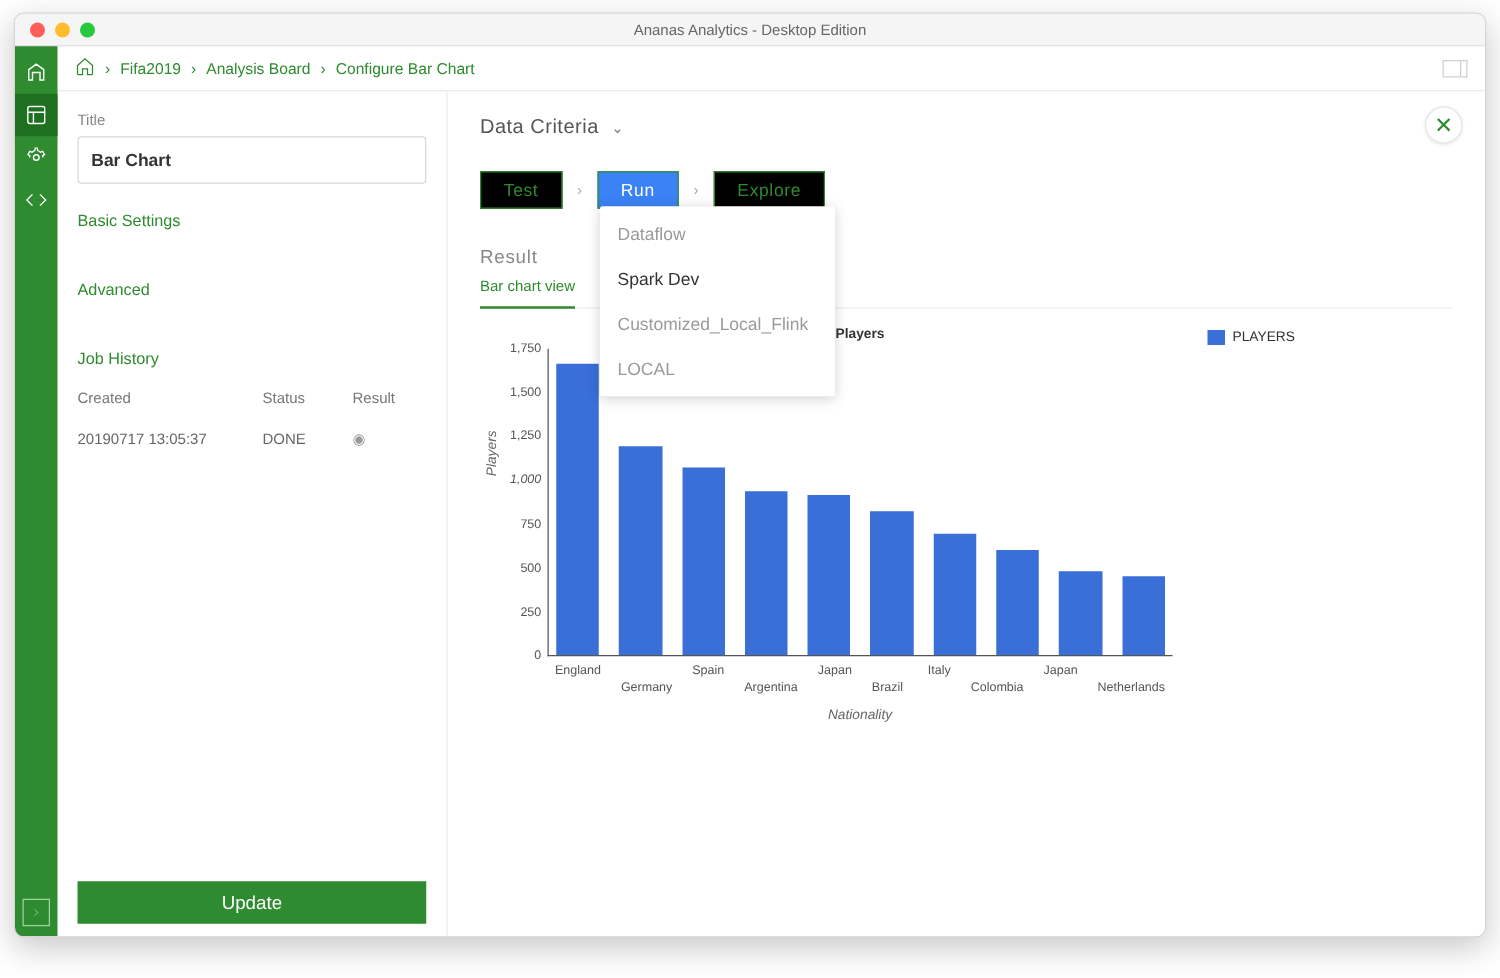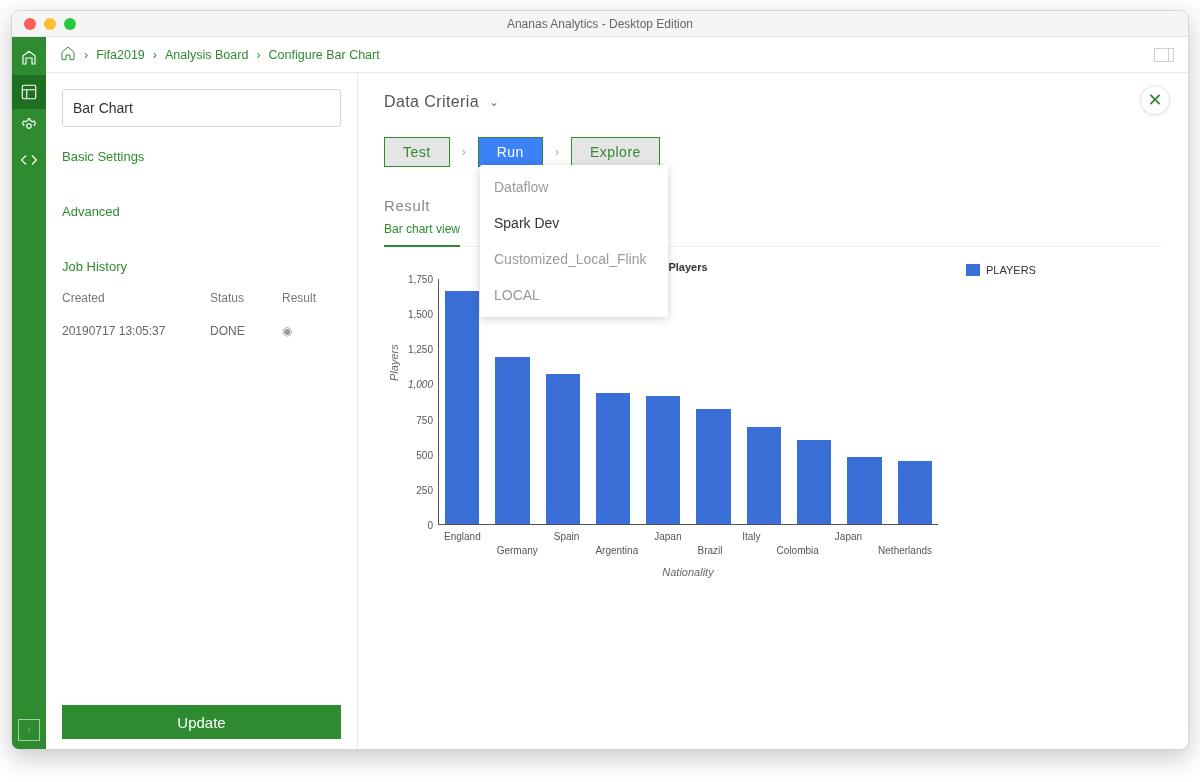--- a/index.html
+++ b/index.html
@@ -25,35 +25,35 @@
   .topbar { height:36px; display:flex; align-items:center; padding:0 14px; border-bottom:1px solid #e9e9e9; font-size:12.5px; color:#2e8b2f; gap:8px;}
   .topbar .crumb { color:#2e8b2f; cursor:pointer; }
   .topbar .sep { color:#2e8b2f; }
   .topbar-right { margin-left:auto; display:flex; align-items:center; }
   .layout-icon { width:20px; height:14px; border:1px solid #cfcfcf; position:relative; }
   .layout-icon::after { content:""; position:absolute; right:4px; top:0; bottom:0; width:1px; background:#cfcfcf;}
 
   .cols { flex:1; display:flex; min-height:0; }
   .sidepanel { width:312px; border-right:1px solid #eaeaea; display:flex; flex-direction:column; padding:16px 16px 10px 16px; }
   .label { font-size:12px; color:#888; margin-bottom:6px; }
-  .input { width:100%; height:38px; border:1px solid #d8d8d8; border-radius:3px; padding:0 10px; font-size:14px; color:#333;}
+  .input { width:100%; height:38px; border:1px solid #d8d8d8; border-radius:3px; padding:0 10px; font-size:14px; color:#333;font-weight:bold;}
   .sectionlink { font-size:13px; color:#2e8b2f; margin-top:22px; cursor:pointer;}
   .job-hdr { display:flex; font-size:12px; color:#777; margin-top:12px; padding:5px 0; }
   .job-col1{flex:0 0 148px;} .job-col2{flex:0 0 72px;} .job-col3{flex:0 0 60px;}
   .job-row { display:flex; font-size:12px; color:#666; padding:14px 0;}
   .eye { color:#999; }
   .spacer { flex:1; }
   .update-btn { height:34px; background:#2e8b2f; color:#fff; font-size:15px; border:none; width:100%; cursor:pointer; }
 
   .main { flex:1; position:relative; padding:20px 26px 10px 26px; overflow:hidden; }
   .dc-row { display:flex; align-items:center; gap:10px; color:#555; font-size:16px; letter-spacing:.4px; }
   .dc-row .chev { color:#777; font-size:12px; }
   .close-x { position:absolute; top:12px; right:18px; width:30px; height:30px; border:1px solid #e5e5e5; border-radius:50%; display:flex; align-items:center; justify-content:center; color:#2e8b2f; font-size:18px; cursor:pointer; box-shadow:0 1px 3px rgba(0,0,0,.1);}
   .pill-row { display:flex; align-items:center; gap:12px; margin-top:26px; }
-  .pill { height:30px; padding:0 18px; border:1px solid #2e8b2f; color:#2e8b2f; background:#e5e5e5; font-size:14px; display:flex; align-items:center; cursor:pointer; letter-spacing:.5px;}
+  .pill { height:30px; padding:0 18px; border:1px solid #2e8b2f; color:#2e8b2f; background:#000000; font-size:14px; display:flex; align-items:center; cursor:pointer; letter-spacing:.5px;}
   .pill.solid { background:#3b82f6; color:#fff; }
   .pill-sep { color:#aaa; font-size:12px;}
   .dropdown { position:absolute; top:92px; left:122px; width:188px; background:#fff; box-shadow:0 2px 10px rgba(0,0,0,.18); border-radius:2px; padding:4px 0; z-index:5;}
   .dd-item { padding:10px 14px; font-size:14px; color:#9a9a9a; cursor:pointer; }
   .dd-item.on { color:#333; }
   .result-lbl { margin-top:30px; font-size:15px; color:#888; letter-spacing:.6px;}
   .tabs { display:flex; gap:22px; margin-top:8px; border-bottom:1px solid #eee; font-size:12px;}
   .tab { padding:0 0 10px 0; color:#999; position:relative; cursor:pointer;}
   .tab.active { color:#2e8b2f; }
   .tab.active::after{content:""; position:absolute; left:0; right:0; bottom:-1px; height:2px; background:#2e8b2f;}
@@ -129,20 +129,21 @@
         <span class="sep">›</span>
         <span class="crumb">Configure Bar Chart</span>
         <div class="topbar-right">
           <div class="layout-icon"></div>
         </div>
       </div>
 
       <div class="cols">
 
         <div class="sidepanel">
+          <div class="label">Title</div>
           <input class="input" value="Bar Chart" style="">
           <div class="sectionlink">Basic Settings</div>
           <div class="sectionlink" style="margin-top:40px;">Advanced</div>
           <div class="sectionlink" style="margin-top:40px;">Job History</div>
           <div class="job-hdr">
             <div class="job-col1">Created</div>
             <div class="job-col2">Status</div>
             <div class="job-col3">Result</div>
           </div>
           <div class="job-row">

